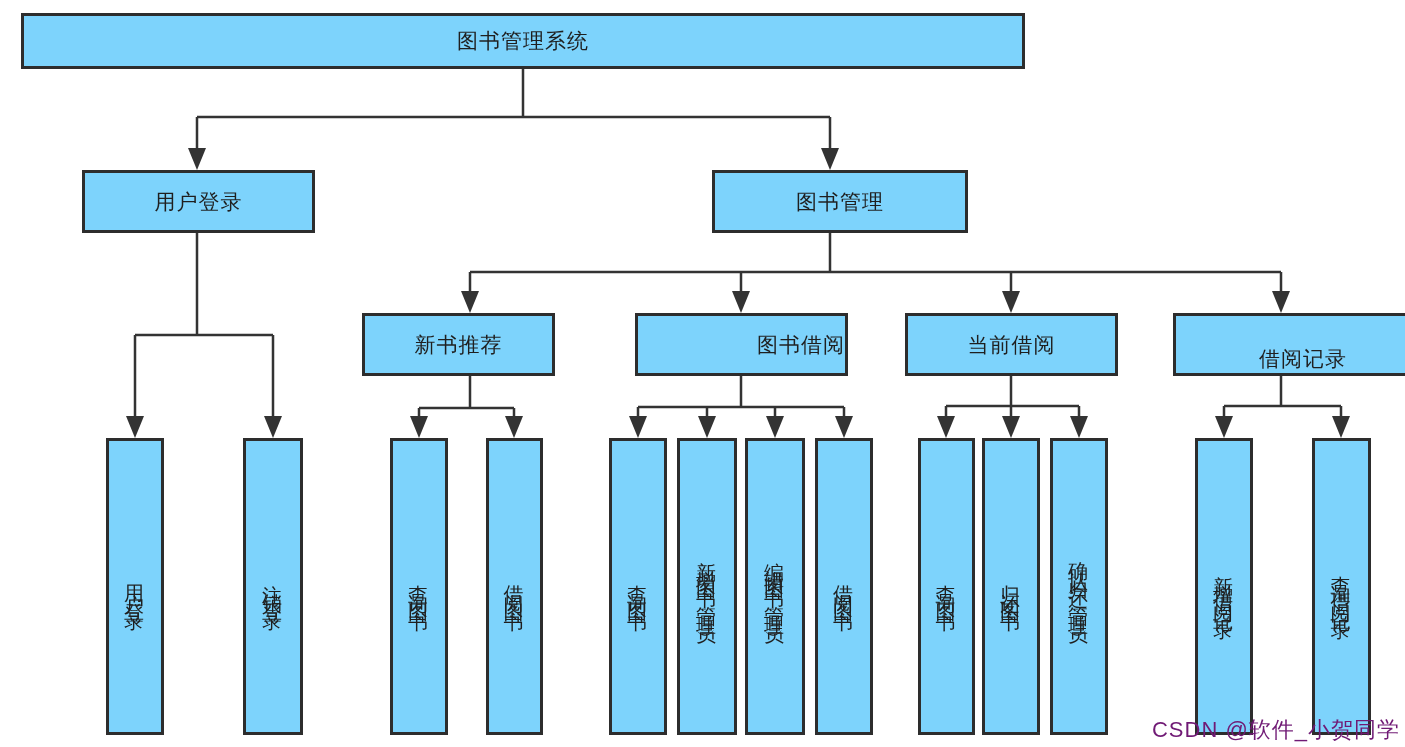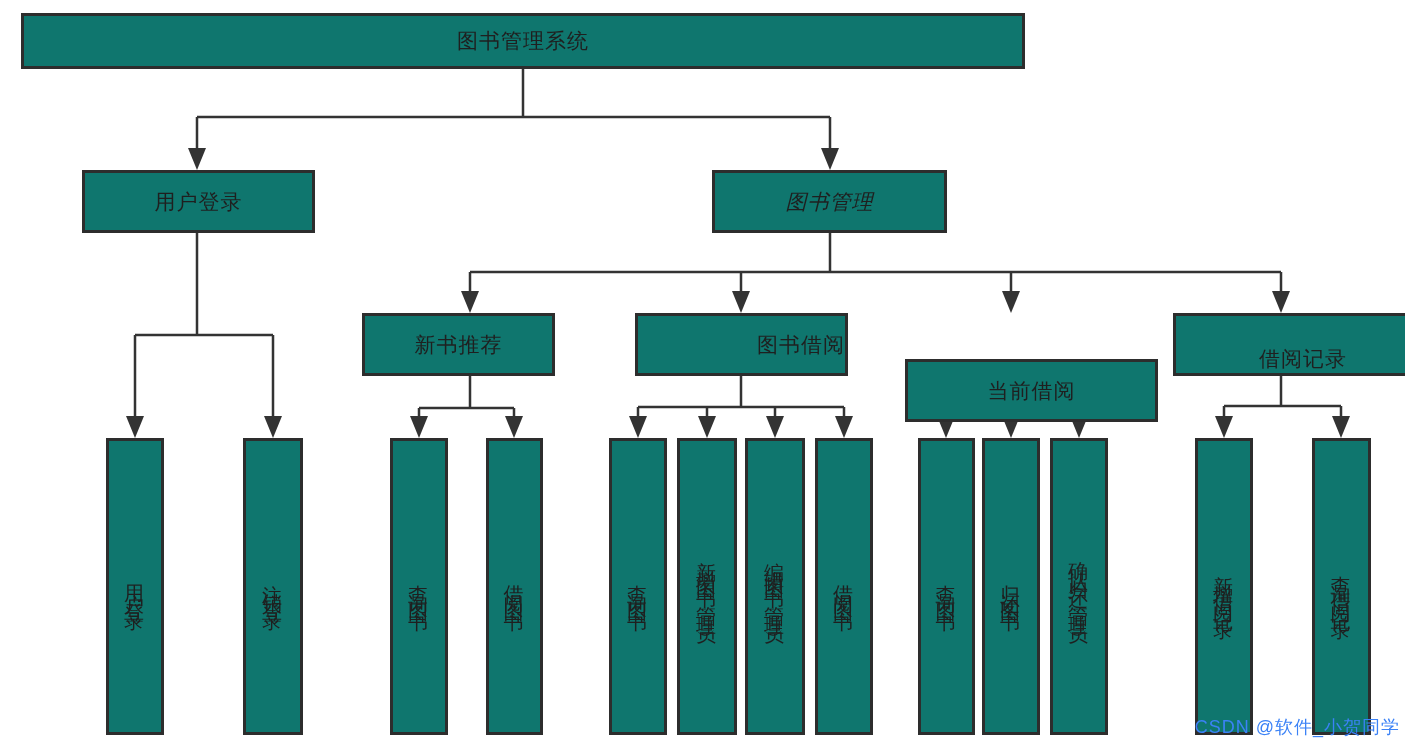--- a/index.html
+++ b/index.html
@@ -13,66 +13,66 @@
   }
   #wires {
     position: absolute;
     left: 0; top: 0;
     width: 1405px; height: 747px;
     z-index: 0;
   }
   .node {
     position: absolute;
     box-sizing: border-box;
-    background: #0f766e;
+    background: #7dd3fc;
     border: 3px solid #2d2d2d;
     display: flex;
     align-items: center;
     justify-content: center;
     z-index: 1;
     color: #1f1f1f;
   }
   .node.h { font-size: 21px; letter-spacing: 1px; }
   .node.v span {
     writing-mode: vertical-rl;
     text-orientation: mixed;
     font-size: 20px;
     letter-spacing: 9px;
     white-space: nowrap;
     color: #1f1f1f;
   }
   
   .root           { left: 21px;   top: 13px;  width: 1004px; height: 56px; }
   .user-login     { left: 82px;   top: 170px; width: 233px;  height: 63px; }
-  .book-mgmt      { left: 712px;  top: 170px; width: 235px;  height: 63px; font-style: italic; }
+  .book-mgmt      { left: 712px;  top: 170px; width: 256px;  height: 63px; }
   .new-book-rec   { left: 362px;  top: 313px; width: 193px;  height: 63px; }
   .book-borrow    { left: 635px;  top: 313px; width: 213px;  height: 63px; justify-content: flex-end; }
-  .current-borrow { left: 905px;  top: 313px; width: 253px;  height: 63px; margin-top: 46px; }
+  .current-borrow { left: 905px;  top: 313px; width: 213px;  height: 63px; }
   .borrow-record  { left: 1173px; top: 313px; width: 260px;  height: 63px; align-items: flex-end; }
   
   .g1b1 { left: 106px;  top: 438px; width: 58px; height: 297px; }
   .g1b2 { left: 243px;  top: 438px; width: 60px; height: 297px; }
   .g2b1 { left: 390px;  top: 438px; width: 58px; height: 297px; }
   .g2b2 { left: 486px;  top: 438px; width: 57px; height: 297px; }
   .g3b1 { left: 609px;  top: 438px; width: 58px; height: 297px; }
   .g3b2 { left: 677px;  top: 438px; width: 60px; height: 297px; }
   .g3b3 { left: 745px;  top: 438px; width: 60px; height: 297px; }
   .g3b4 { left: 815px;  top: 438px; width: 58px; height: 297px; }
   .g4b1 { left: 918px;  top: 438px; width: 57px; height: 297px; }
   .g4b2 { left: 982px;  top: 438px; width: 58px; height: 297px; }
   .g4b3 { left: 1050px; top: 438px; width: 58px; height: 297px; }
   .g5b1 { left: 1195px; top: 438px; width: 58px; height: 297px; }
   .g5b2 { left: 1312px; top: 438px; width: 59px; height: 297px; }
   .watermark {
     position: absolute;
     right: 5px;
     top: 715px;
     z-index: 5;
-    font-size: 18px;
-    color: #3b82f6;
+    font-size: 22px;
+    color: #701a75;
     letter-spacing: 1px;
     white-space: nowrap;
   }
 </style>
 </head>
 <body>
 
 <div id="canvas">
 
   <svg id="wires" viewBox="0 0 1405 747" xmlns="http://www.w3.org/2000/svg">

